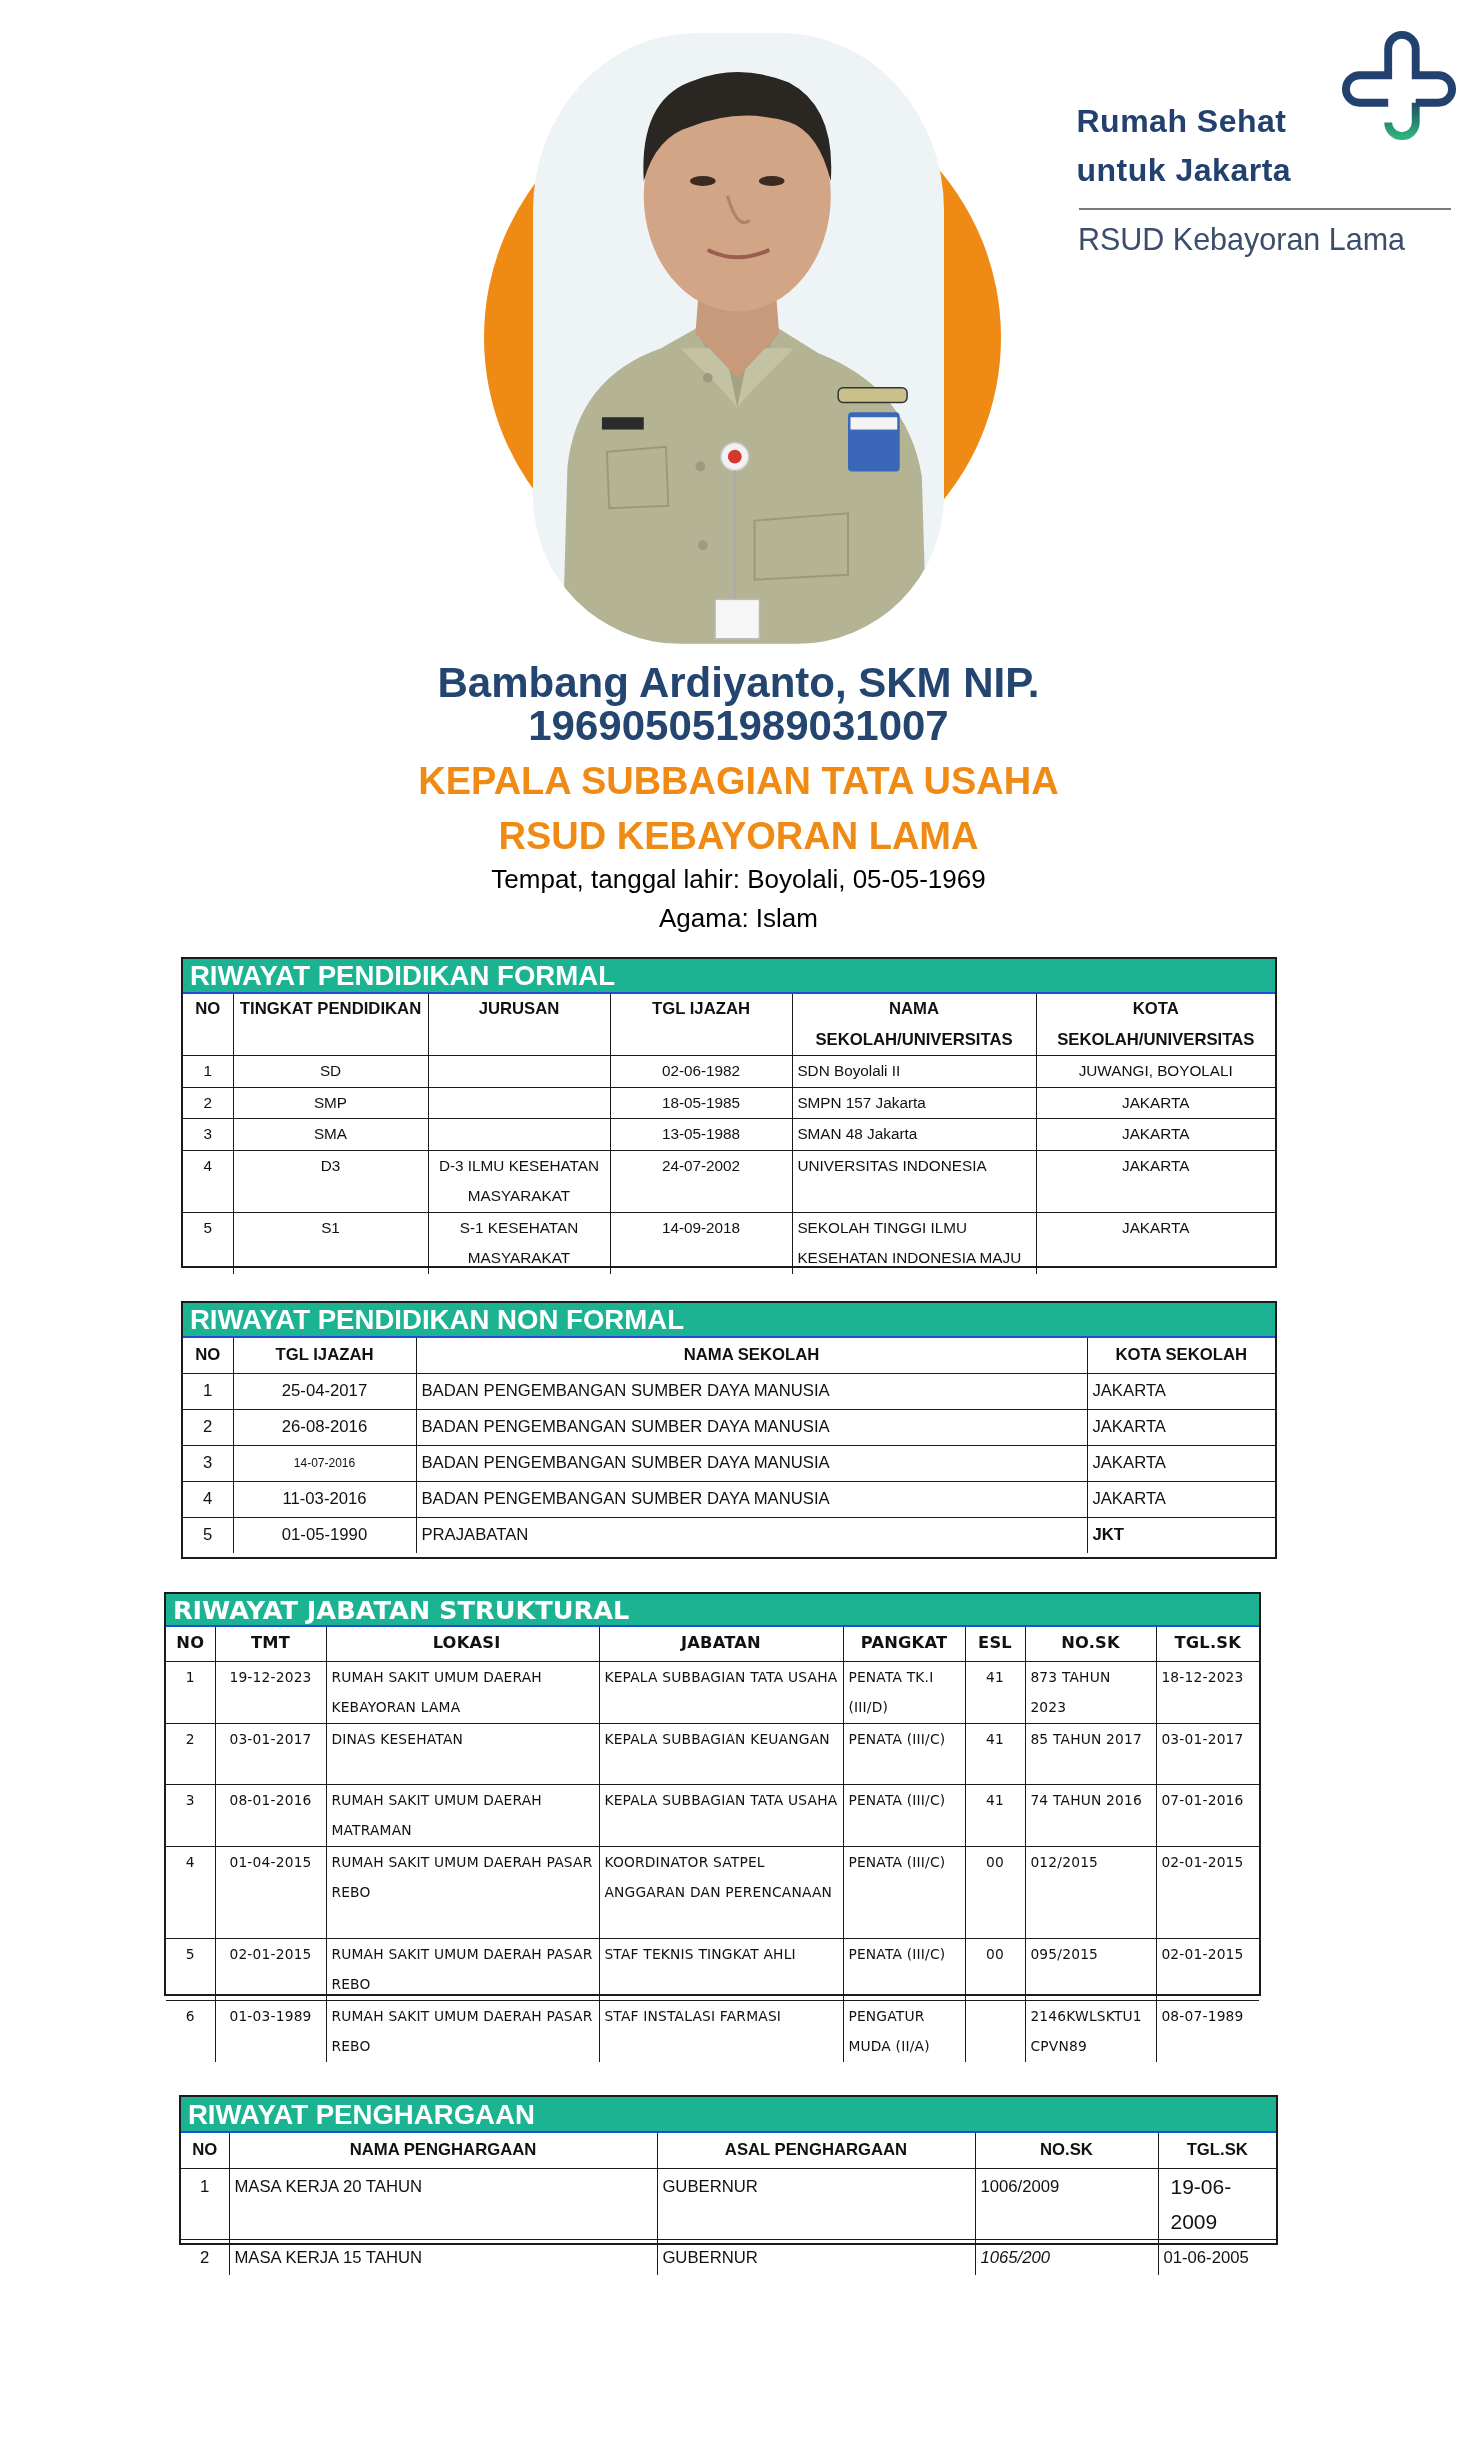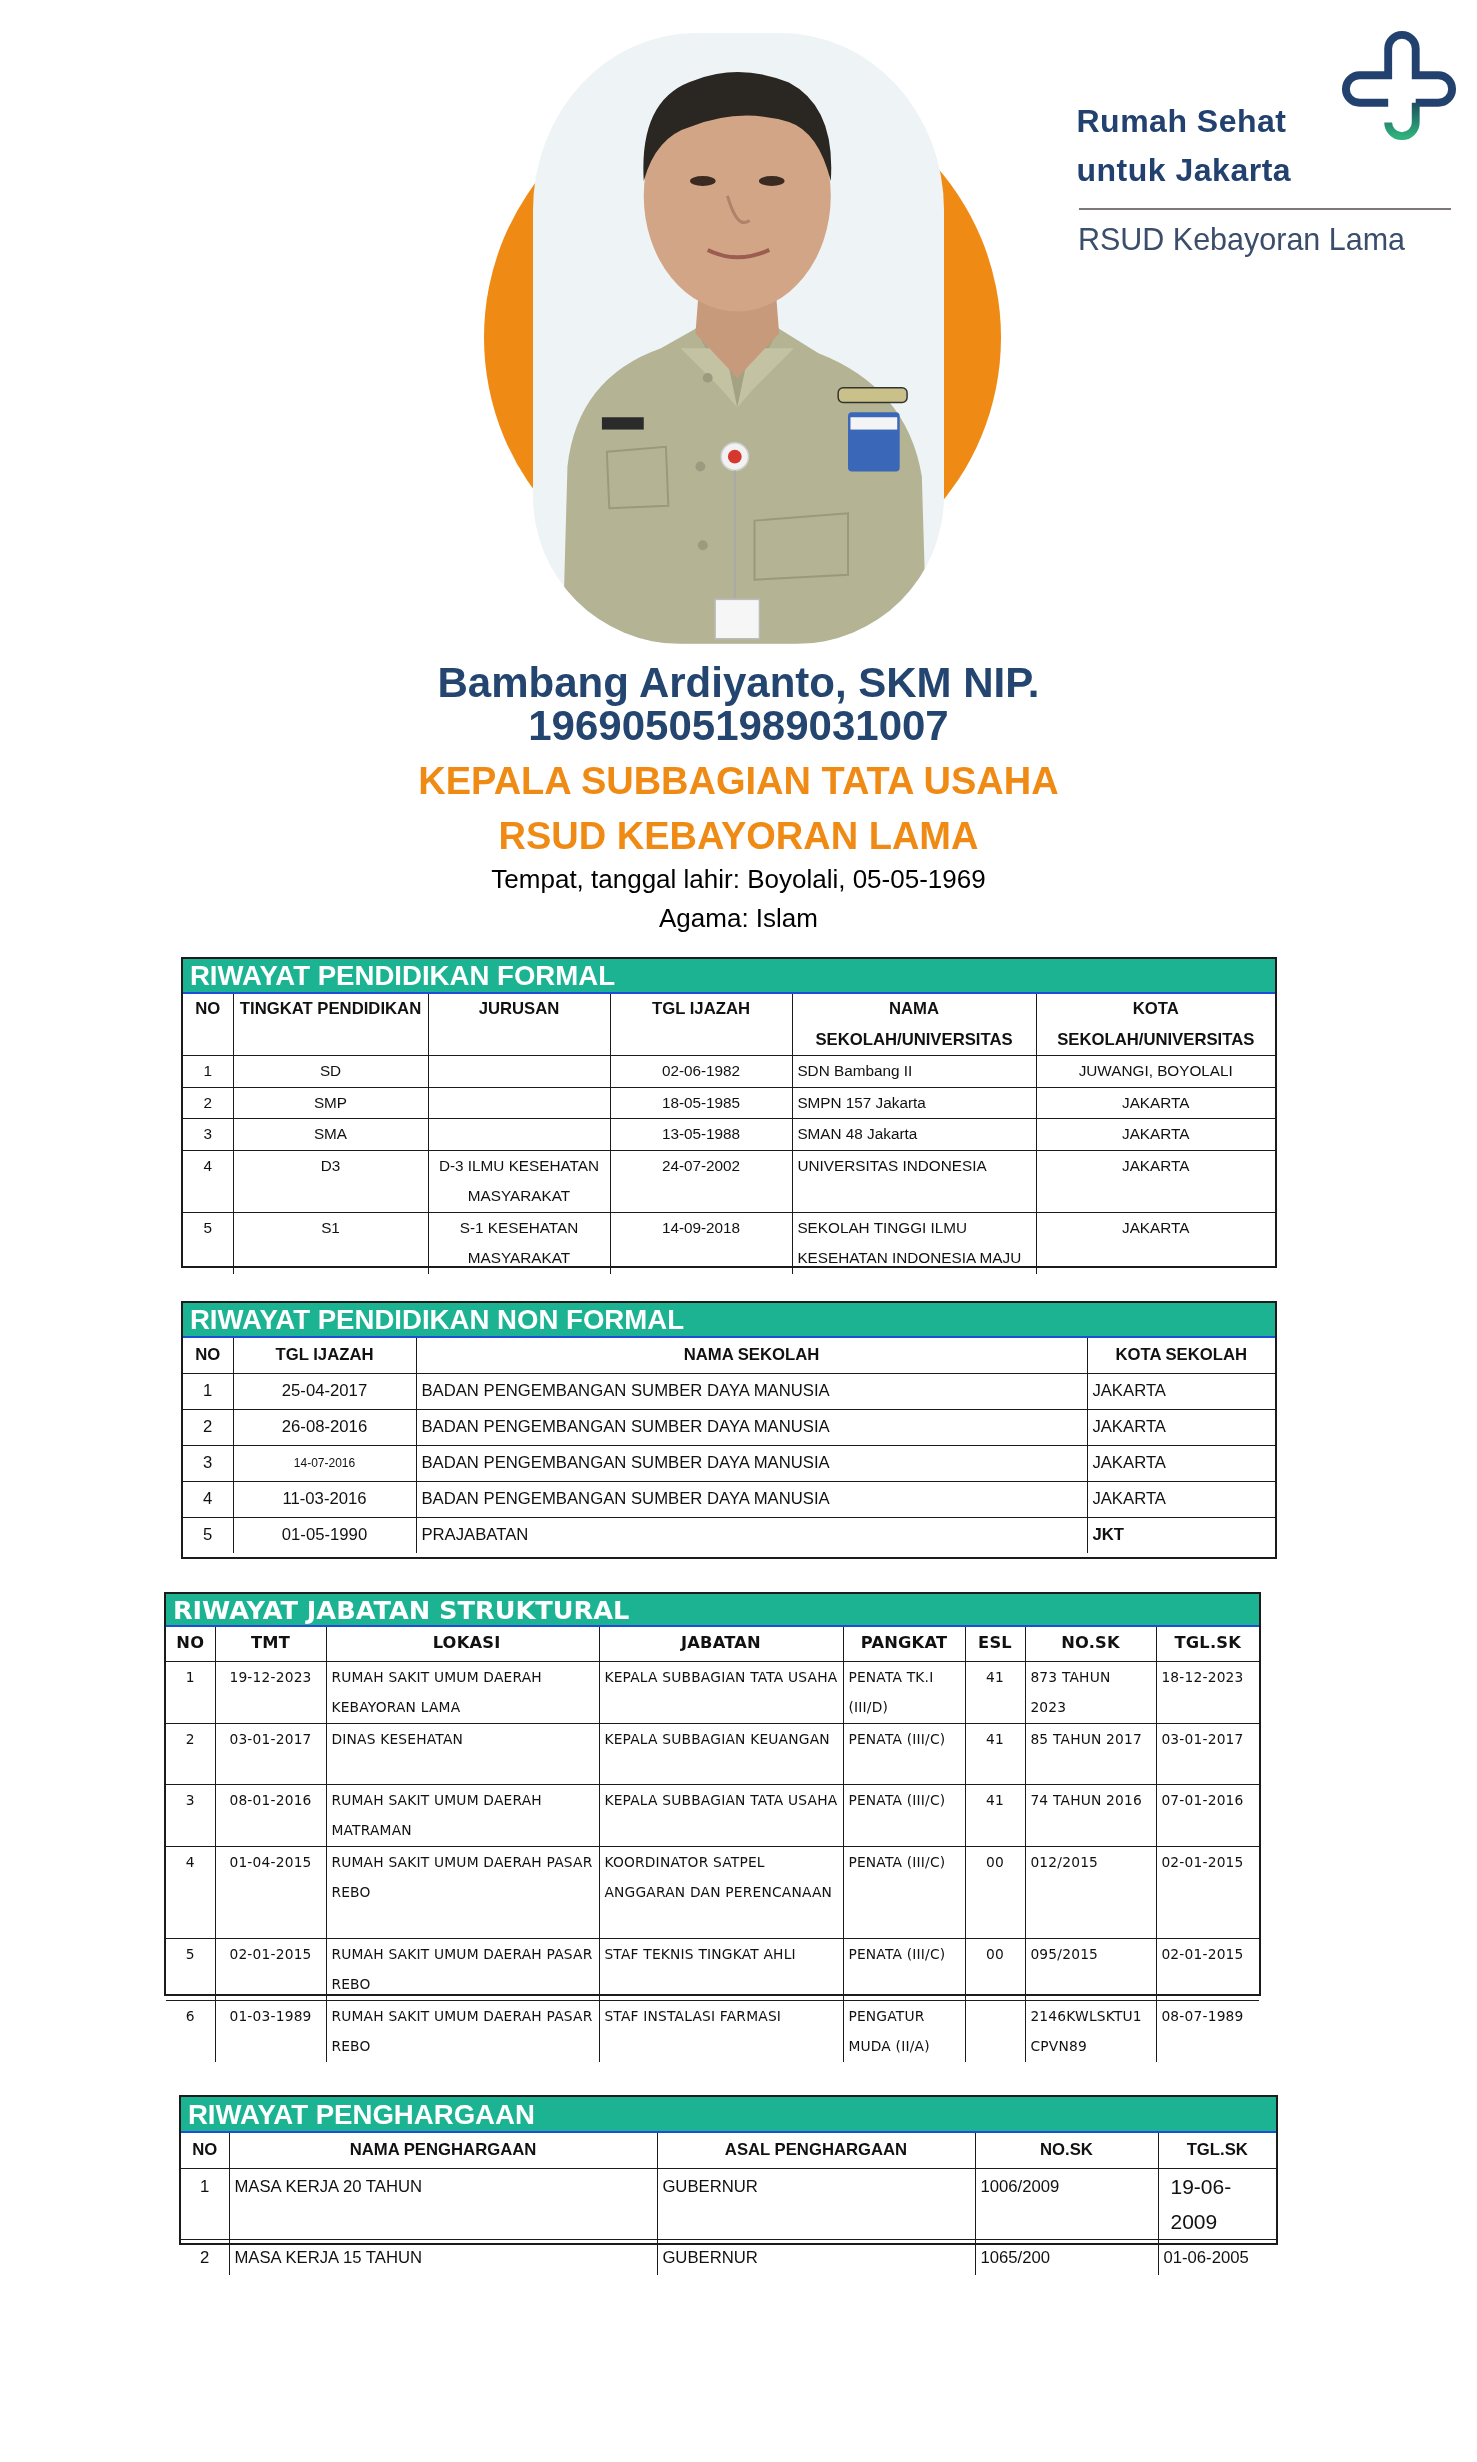--- a/index.html
+++ b/index.html
@@ -122,21 +122,21 @@
         <th>NAMA SEKOLAH/UNIVERSITAS</th>
         <th>KOTA SEKOLAH/UNIVERSITAS</th>
       </tr>
     </thead>
     <tbody>
       <tr style="height:30px;">
         <td class="c">1</td>
         <td class="c">SD</td>
         <td class="c"></td>
         <td class="c">02-06-1982</td>
-        <td class="l">SDN Bambang II</td>
+        <td class="l">SDN Boyolali II</td>
         <td class="c">JUWANGI, BOYOLALI</td>
       </tr>
       <tr style="height:30px;">
         <td class="c">2</td>
         <td class="c">SMP</td>
         <td class="c"></td>
         <td class="c">18-05-1985</td>
         <td class="l">SMPN 157 Jakarta</td>
         <td class="c">JAKARTA</td>
       </tr>
@@ -334,19 +334,19 @@
         <td class="c" style="line-height:35px;font-size:16.7px;">1</td>
         <td class="l" style="line-height:35px;font-size:16.7px;">MASA KERJA 20 TAHUN</td>
         <td class="l" style="line-height:35px;font-size:16.7px;">GUBERNUR</td>
         <td class="l" style="line-height:35px;font-size:16.7px;">1006/2009</td>
         <td class="l" style="line-height:35px;font-size:21px;padding-left:12px;">19-06-2009</td>
       </tr>
       <tr style="height:36px;">
         <td class="c" style="line-height:35px;font-size:16.7px;">2</td>
         <td class="l" style="line-height:35px;font-size:16.7px;">MASA KERJA 15 TAHUN</td>
         <td class="l" style="line-height:35px;font-size:16.7px;">GUBERNUR</td>
-        <td class="l" style="line-height:35px;font-size:16.7px;">1065/200</td>
+        <td class="l" style="line-height:35px;font-size:16.7px;font-style:italic;">1065/200</td>
         <td class="l" style="line-height:35px;font-size:16.7px;">01-06-2005</td>
       </tr>
     </tbody>
   </table>
 </div>
 
 
 </body></html>

